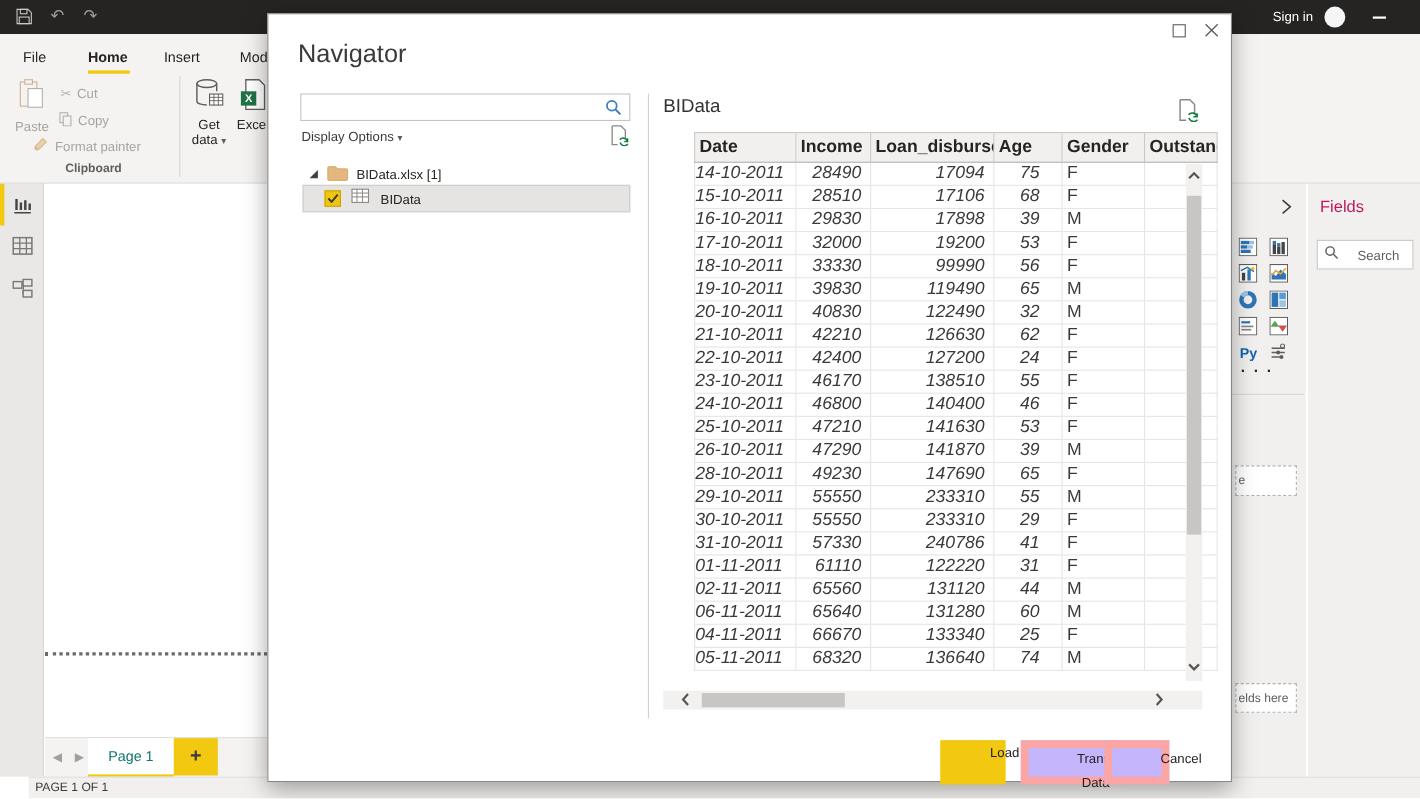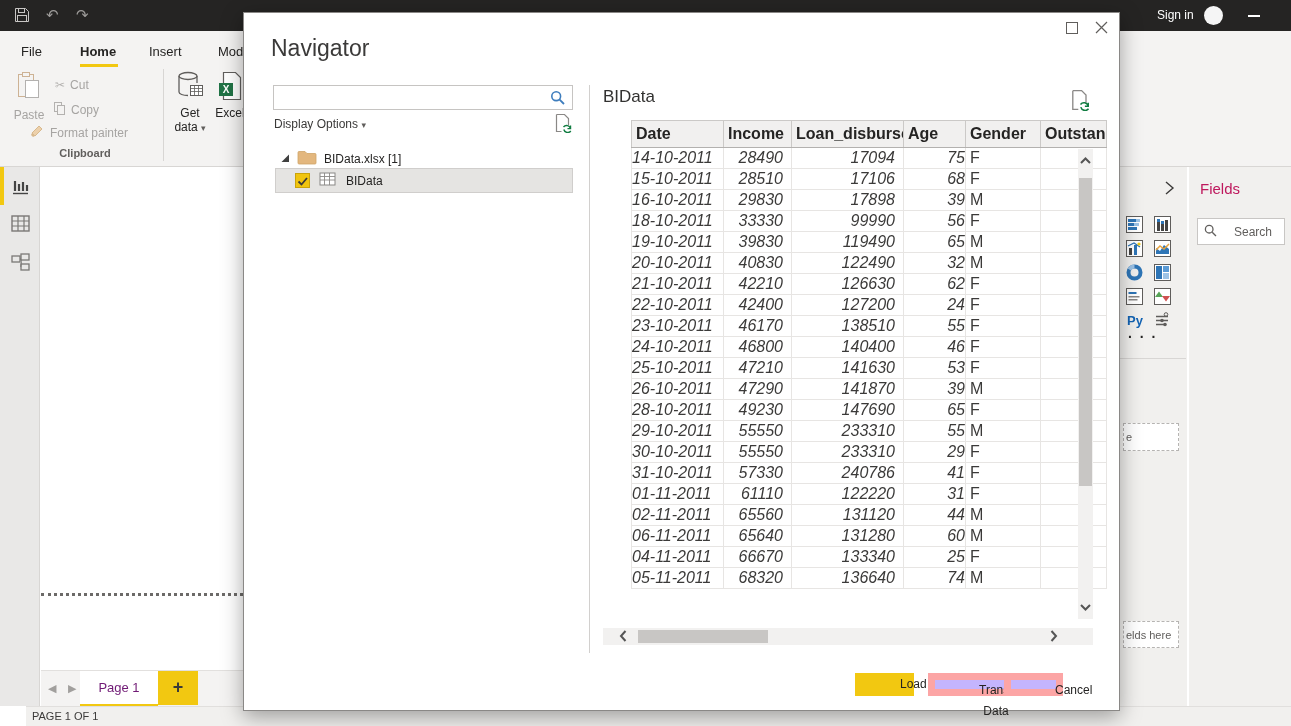--- a/index.html
+++ b/index.html
@@ -49,21 +49,21 @@
   .viz-icon { width:17px; height:17px; }
   .viz-ellipsis { position:absolute; left:8px; top:158px; font-size:14px; font-weight:700; letter-spacing:2px; color:#252423; }
   .viz-sep { position:absolute; left:0; top:191px; width:66px; height:1px; background:#d8d6d4; }
   .well { position:absolute; left:3px; width:56px; height:28px; background:#fff; border:1px dashed #b6b4b2; font-size:11px; color:#605e5c; line-height:26px; padding-left:2px; overflow:hidden; white-space:nowrap; }
   .well.top { top:256px; }
   .well.bottom { top:454px; height:27px; }
 
   
   .page-tabs { position:absolute; left:41px; top:670px; width:1079px; height:36px; background:#f4f3f2; border-top:1px solid #e2e0de; }
   .pt-arrow { position:absolute; top:11px; color:#a19f9d; font-size:11px; }
-  .page-tab { position:absolute; left:39px; top:0; width:78px; height:36px; background:#ffffff; border-bottom:3px solid #f2c811; text-align:center; line-height:33px; font-size:13px; color:#701a75; }
+  .page-tab { position:absolute; left:39px; top:0; width:78px; height:36px; background:#ffffff; border-bottom:3px solid #f2c811; text-align:center; line-height:33px; font-size:13px; color:#0f766e; }
   .add-page { position:absolute; left:117px; top:0; width:40px; height:34px; background:#f2c811; color:#3b3a39; font-size:18px; font-weight:700; text-align:center; line-height:32px; }
   .statusbar { position:absolute; left:0; top:706px; width:1291px; height:20px; background:#f1f0ee; border-top:1px solid #e1dfdd; font-size:11px; color:#3b3a39; line-height:19px; padding-left:6px;margin-left:26px; }
 
   
   .dialog { position:absolute; left:243px; top:12px; width:877px; height:699px; background:#ffffff; border:1px solid #8a8886; box-shadow:0 6px 20px rgba(0,0,0,.35); }
   .dlg-max { position:absolute; left:822px; top:9px; width:12px; height:12px; border:1px solid #605e5c; }
   .dlg-close { position:absolute; left:850px; top:7px; }
   .dlg-title { position:absolute; left:27px; top:22px; font-size:23px; font-weight:400; color:#3b3a39; }
   .dlg-search { position:absolute; left:29px; top:72px; width:300px; height:25px; border:1px solid #c6c4c2; background:#fff; }
   .dlg-search input { position:absolute; left:2px; top:2px; width:270px; height:19px; border:none; outline:none; font-size:12px; font-family:inherit; }
@@ -78,31 +78,31 @@
   .dlg-divider { position:absolute; left:345px; top:72px; width:1px; height:568px; background:#d2d0ce; }
 
   .preview-title { position:absolute; left:359px; top:74px; font-size:17px; color:#323130; }
   .preview-refresh { position:absolute; left:827px; top:76px; }
 
   .preview-table { position:absolute; left:375px; top:107px; border-collapse:collapse; table-layout:fixed; width:475px; font-size:16px;margin-left:12px; }
   .preview-table th { background:#f1f0ef; border:1px solid #cbc9c7; border-bottom:1px solid #b3b1af; font-weight:700; color:#252423; text-align:left; padding:4px 0 4px 4px; height:22px; white-space:nowrap; overflow:hidden; }
   .preview-table td { border:1px solid #e7e5e3; height:21px; padding:0; font-style:italic; color:#3b3a39; white-space:nowrap; overflow:hidden; }
   .preview-table td.r { text-align:right; padding-right:8px; }
   .preview-table td.date { padding-right:12px; }
-  .preview-table td.age { padding-right:0; }
+  .preview-table td.age { padding-right:20px; }
   .preview-table td.l { text-align:left; padding-left:4px; font-style:normal; }
 
   .vscroll { position:absolute; left:834px; top:136px; width:15px; height:470px; background:#f2f1f0; }
   .vscroll .thumb { position:absolute; left:1px; top:29px; width:13px; height:308px; background:#c8c6c4; }
   .vs-arrow { position:absolute; left:1px; }
   .hscroll { position:absolute; left:359px; top:615px; width:490px; height:17px; background:#f2f1f0; }
   .hscroll .thumb { position:absolute; left:35px; top:2px; width:130px; height:13px; background:#c8c6c4; }
   .hs-arrow { position:absolute; top:1px; }
 
-  .dlg-footer-btn { position:absolute; top:660px; height:23px; font-size:12px; font-family:inherit; text-align:center; line-height:21px; cursor:default;padding-left:44px; }
+  .dlg-footer-btn { position:absolute; top:660px; height:40px; font-size:12px; font-family:inherit; text-align:center; line-height:21px; cursor:default;padding-left:44px; }
   .btn-load { left:611px; width:59px; background:#f2c811; border:1px solid #f2c811; color:#252423; }
   .btn-plain { background:#c4b5fd; border:7px solid #fca5a5; color:#252423; }
   .btn-transform { left:684px; width:92px; }
   .btn-cancel { left:760px; width:59px; }
 </style>
 </head>
 <body>
 
 <div class="titlebar">
   <span class="tb-icon" style="left:14px;">
@@ -415,20 +415,28 @@
         </tr>
         <tr>
           <td class="r date">16-10-2011</td>
           <td class="r">29830</td>
           <td class="r">17898</td>
           <td class="r age">39</td>
           <td class="l">M</td>
           <td class="l"></td>
         </tr>
         <tr>
+          <td class="r date">17-10-2011</td>
+          <td class="r">32000</td>
+          <td class="r">19200</td>
+          <td class="r age">53</td>
+          <td class="l">F</td>
+          <td class="l"></td>
+        </tr>
+        <tr>
           <td class="r date">18-10-2011</td>
           <td class="r">33330</td>
           <td class="r">99990</td>
           <td class="r age">56</td>
           <td class="l">F</td>
           <td class="l"></td>
         </tr>
         <tr>
           <td class="r date">19-10-2011</td>
           <td class="r">39830</td>

